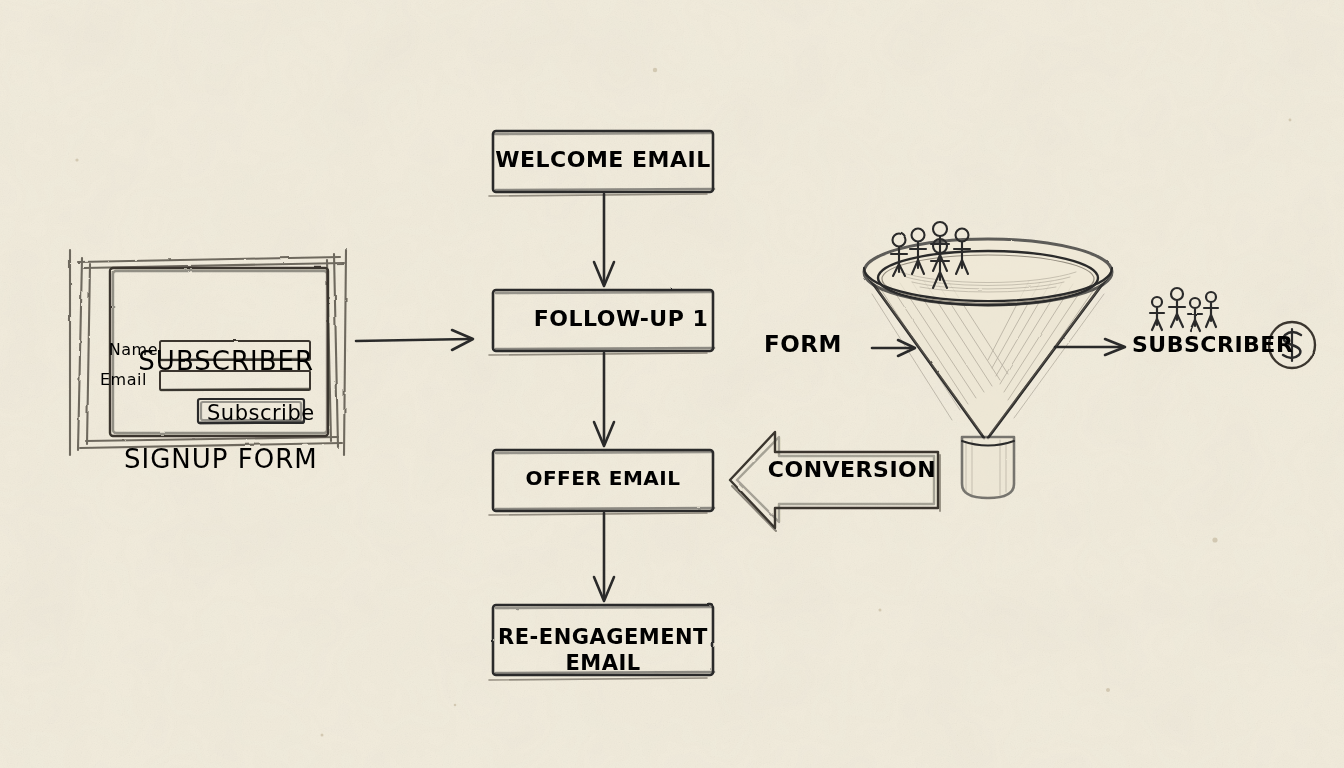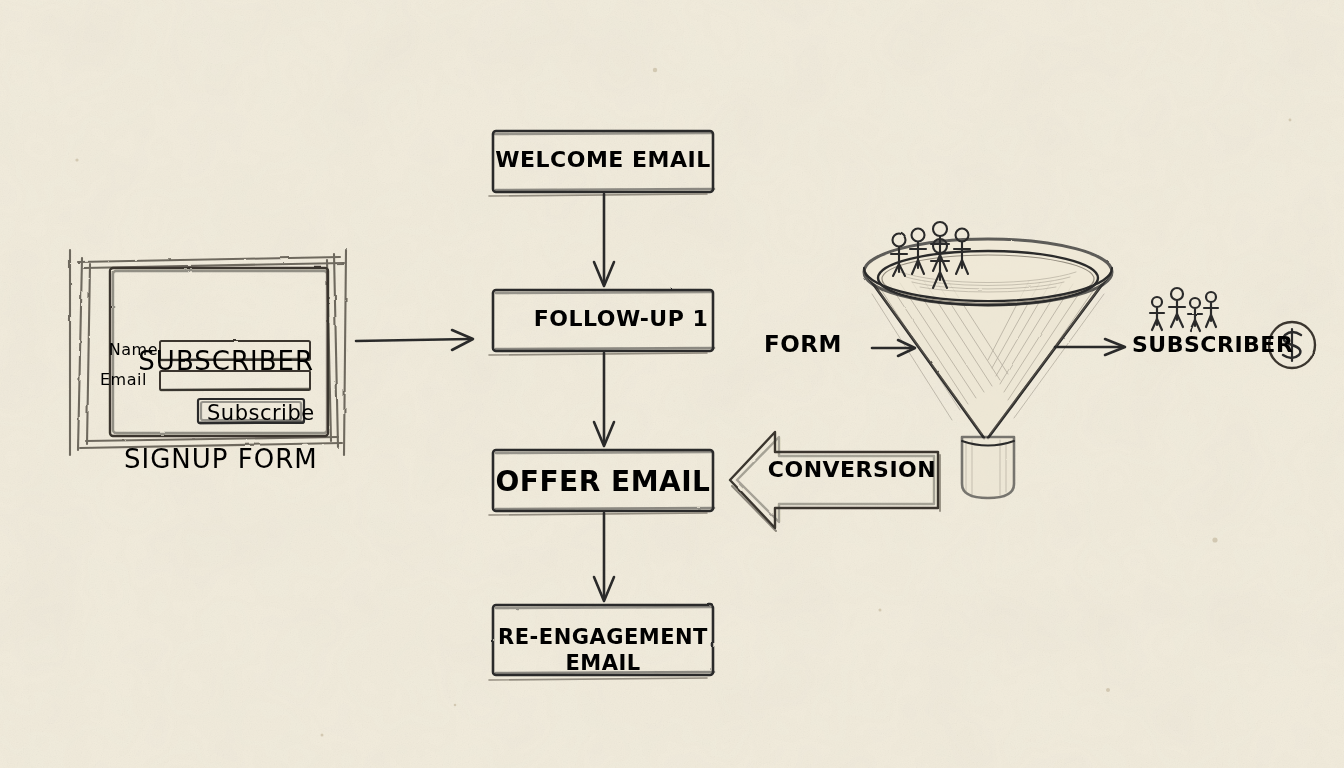--- a/index.html
+++ b/index.html
@@ -299,21 +299,21 @@
   <div class="lbl" style="left:100px;top:341px;width:58px;text-align:right;font-size:16px;">Name</div>
   <div class="lbl" style="left:162px;top:343px;width:146px;height:16px;text-align:left;font-size:14px;" title=""></div>
 
   <div class="lbl" style="left:100px;top:371px;width:58px;text-align:left;font-size:16px;">Email</div>
   <div class="lbl" style="left:162px;top:373px;width:146px;height:16px;text-align:left;font-size:14px;" title=""></div>
 
   <div class="lbl" style="left:198px;top:402px;width:106px;font-size:21px;margin-left:9px;">Subscribe</div>
 
   <div class="lbl" style="left:493px;top:148px;width:220px;font-size:22px;font-weight:700;">WELCOME EMAIL</div>
   <div class="lbl" style="left:493px;top:307px;width:256px;font-size:22px;font-weight:700;">FOLLOW-UP 1</div>
-  <div class="lbl" style="left:493px;top:467px;width:220px;font-size:28px;font-weight:700;">OFFER EMAIL</div>
+  <div class="lbl" style="left:493px;top:467px;width:220px;font-size:20px;font-weight:700;">OFFER EMAIL</div>
   <div class="lbl" style="left:488px;top:615px;width:230px;font-size:21px;font-weight:700;line-height:1.22;margin-top:10px;">RE-ENGAGEMENT
 EMAIL</div>
 
   <div class="lbl" style="left:762px;top:458px;width:180px;font-size:22px;font-weight:700;">CONVERSION</div>
 
   <div class="lbl" style="left:764px;top:332px;width:104px;text-align:left;font-size:23px;font-weight:700;">FORM</div>
   <div class="lbl" style="left:1132px;top:333px;width:136px;text-align:left;font-size:22px;font-weight:700;">SUBSCRIBER</div>
 
 </div>
 

